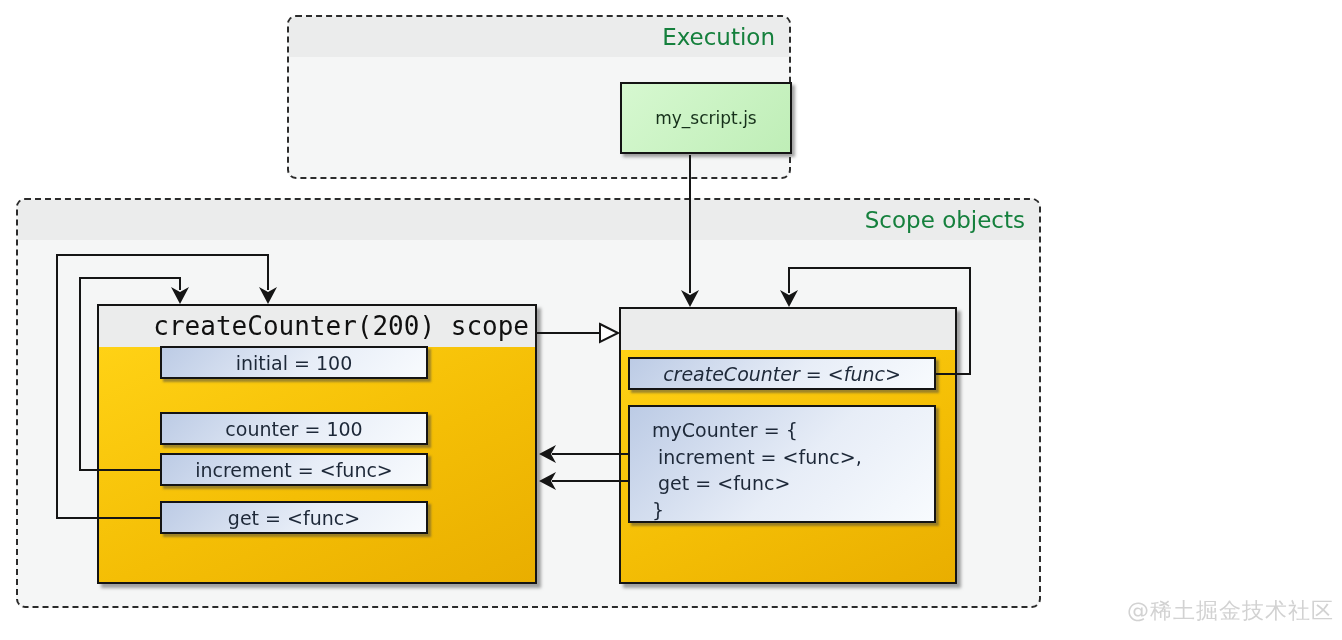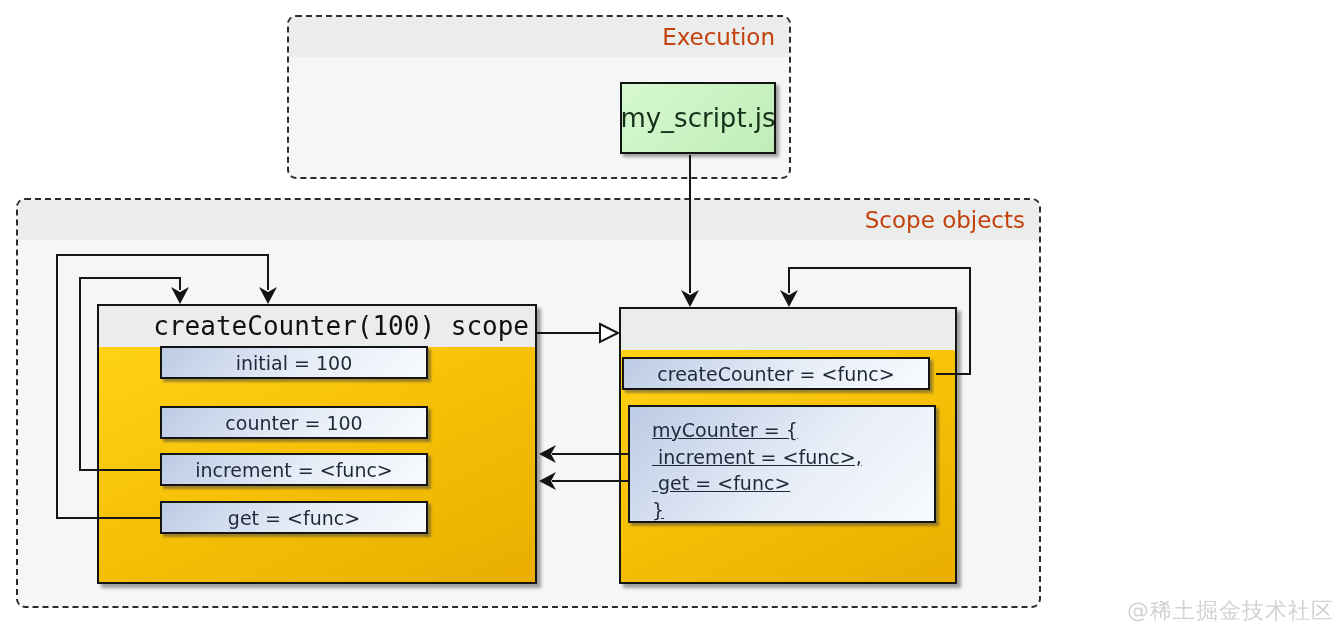--- a/index.html
+++ b/index.html
@@ -13,21 +13,21 @@
     position:absolute;border:2px dashed #2b2b2b;border-radius:9px;
     background:var(--group-bg,#f5f6f6);
   }
   .group-header{
     position:absolute;top:0;left:0;right:0;height:40px;
     background:var(--group-header-bg,#ebecec);
     border-radius:7px 7px 0 0;
   }
   .group-title{
     position:absolute;top:0;right:14px;height:40px;line-height:40px;
-    font-size:23px;color:#c2410c;white-space:nowrap;
+    font-size:23px;color:#15803d;white-space:nowrap;
   }
   #execution-group{left:287px;top:15px;width:504px;height:164px;}
   #scope-group{left:16px;top:198px;width:1025px;height:410px;}
 
   
   .frame{
     position:absolute;border:2px solid #141414;background:var(--group-header-bg,#ebecec);
     box-shadow:4px 4px 3px rgba(90,90,90,.55);
   }
   .frame-title{
@@ -45,32 +45,32 @@
   
   .member{
     position:absolute;border:2px solid #141414;
     background:linear-gradient(135deg,var(--member-top,#bccbe5) 0%,#e7edf7 55%,var(--member-bottom,#f8fbfe) 100%);
     box-shadow:3px 3px 2px rgba(70,70,70,.5);
     display:flex;align-items:center;justify-content:center;
     font-size:19px;color:#1d2838;white-space:nowrap;
   }
   .member.multiline{
     align-items:flex-start;justify-content:flex-start;
-    padding:10px 0 6px 22px;white-space:pre;line-height:26.5px;text-align:left;text-decoration:underline;
+    padding:10px 0 6px 22px;white-space:pre;line-height:26.5px;text-align:left;
   }
   #create-counter-frame .member{left:61px;width:268px;height:33px;}
 
   
   .script-node{
-    position:absolute;left:620px;top:82px;width:156px;height:72px;
+    position:absolute;left:620px;top:82px;width:172px;height:72px;
     border:2px solid #141414;
     background:linear-gradient(135deg,var(--green-top,#d5f8cf) 0%,var(--green-bottom,#bfeeb7) 100%);
     box-shadow:3px 3px 3px rgba(70,70,70,.5);
     display:flex;align-items:center;justify-content:center;
-    font-size:26px;color:#16301a;
+    font-size:17px;color:#16301a;
   }
 
   .watermark{
     position:absolute;right:8px;top:596px;font-size:22px;
     color:var(--watermark,#d2d2d2);letter-spacing:1px;white-space:nowrap;
   }
 
   svg.arrows{position:absolute;left:0;top:0;pointer-events:none;}
   svg.arrows *{stroke-linejoin:miter;}
 </style>
@@ -86,30 +86,30 @@
 
   <div class="script-node">my_script.js</div>
 
   <div class="group" id="scope-group">
     <div class="group-header"></div>
     <div class="group-title">Scope objects</div>
   </div>
 
   <div class="frame" id="create-counter-frame">
     <div class="frame-body"></div>
-    <div class="frame-title">createCounter(100) scope</div>
+    <div class="frame-title">createCounter(200) scope</div>
     <div class="member" style="top:40px;">initial = 100</div>
-    <div class="member" style="top:100px;">counter = 100</div>
+    <div class="member" style="top:106px;">counter = 100</div>
     <div class="member" style="top:147px;">increment = &lt;func&gt;</div>
     <div class="member" style="top:195px;">get = &lt;func&gt;</div>
   </div>
 
   <div class="frame" id="global-frame">
     <div class="frame-body"></div>
-    <div class="member" style="left:1px;top:48px;width:308px;height:33px;">createCounter = &lt;func&gt;</div>
+    <div class="member" style="left:7px;top:48px;width:308px;height:33px;font-style:italic;">createCounter = &lt;func&gt;</div>
     <div class="member multiline" style="left:7px;top:96px;width:308px;height:118px;">myCounter = {
  increment = &lt;func&gt;,
  get = &lt;func&gt;
 }</div>
   </div>
 
   <svg class="arrows" width="1342" height="640" viewBox="0 0 1342 640">
 
     <g stroke="#151515" stroke-width="2" fill="none">
       <path d="M690 155 V293"></path>

